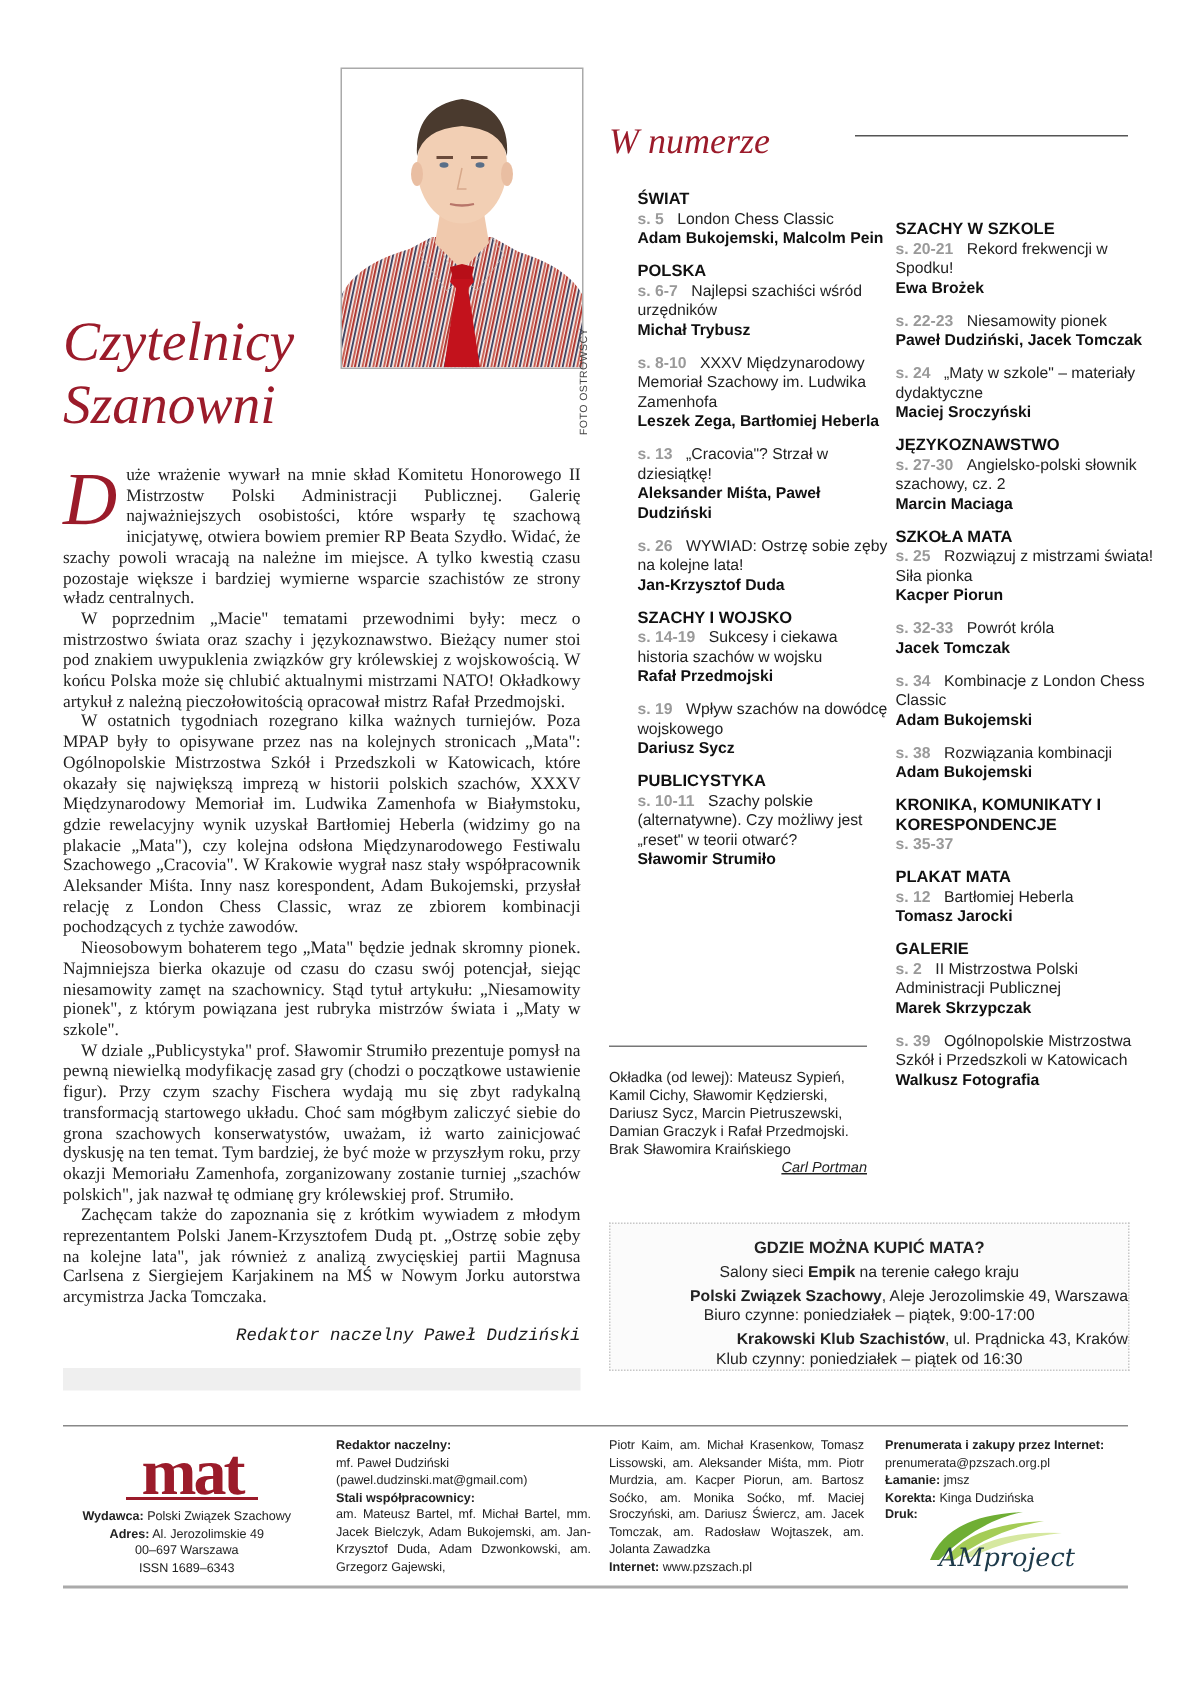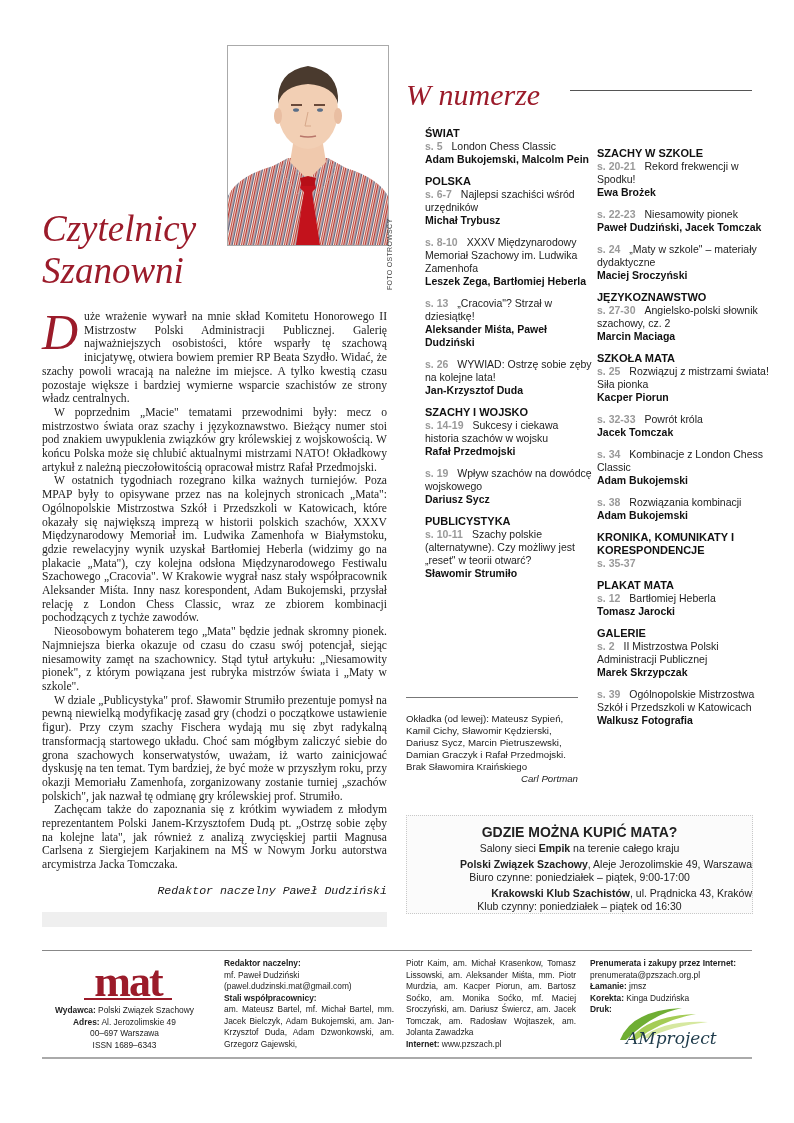--- a/index.html
+++ b/index.html
@@ -15,39 +15,39 @@
 
   
   #article{left:42px;top:310px;width:345px;font-family:"Liberation Serif",serif;font-size:11.6px;line-height:13.7px;text-align:justify;color:#222;}
   #article p{margin:0;text-indent:12px;}
   #article p.first{text-indent:0;}
   .dropcap{float:left;font-family:"Liberation Serif",serif;font-style:italic;color:#9b1b2a;font-size:50px;line-height:40px;margin:2px 6px 0 0;}
   #signature{left:42px;top:884px;width:345px;text-align:right;font-family:Liberation Mono, monospace;font-style:italic;font-size:11.6px;}
   #graybar{left:42px;top:912px;width:345px;height:15px;background:#efefef;}
 
   
-  #toc-title{left:406px;top:78px;font-family:"Liberation Serif",serif;font-style:italic;color:#9b1b2a;font-size:30px;line-height:34px;}
+  #toc-title{left:406px;top:78px;font-family:"Liberation Serif",serif;font-style:italic;color:#9b1b2a;font-size:24px;line-height:34px;}
   #toc-rule{left:570px;top:90px;width:182px;height:1px;background:#555;}
 
   .toc-col{position:absolute;font-family:"Liberation Sans",sans-serif;font-size:10.5px;line-height:13px;color:#222;}
   #toc-left{left:425px;top:127px;width:170px;}
   #toc-right{left:597px;top:127px;width:180px;margin-top:20px;}
   .sec{margin-bottom:9px;}
   .sec-h{font-weight:bold;font-size:11px;text-transform:none;color:#111;}
   .entry{margin-bottom:9px;}
   .pg{color:#999;font-weight:bold;margin-right:9px;}
   .auth{font-weight:bold;color:#111;}
 
   #toc-rule2{left:406px;top:697px;width:172px;height:1px;background:#777;}
   #cover-note{left:406px;top:713px;width:172px;font-family:"Liberation Sans",sans-serif;font-size:9.7px;line-height:12px;color:#222;}
-  #cover-credit{text-align:right;font-style:italic;}
+  #cover-credit{text-align:right;font-style:italic;text-decoration:underline;}
 
   
   #buy-box{left:406px;top:815px;width:345px;height:97px;border:1px dotted #c8c8c8;background:#fbfbfb;text-align:center;font-family:"Liberation Sans",sans-serif;font-size:10.5px;line-height:13px;color:#222;}
-  #buy-title{font-weight:bold;font-size:14px;margin-top:10px;margin-bottom:3px;}
+  #buy-title{font-weight:bold;font-size:11px;margin-top:10px;margin-bottom:3px;}
   .buy-line{margin:0;}
   .gapline{margin-top:3px;text-align:right;}
 
   
   #footer-top-rule{left:42px;top:950px;width:710px;height:1px;background:#888;}
   #footer-bottom-rule{left:42px;top:1057px;width:710px;height:2px;background:#aaa;}
   #logo{left:78px;top:962px;width:100px;height:40px;}
   #publisher{left:42px;top:1005px;width:165px;text-align:center;font-family:"Liberation Sans",sans-serif;font-size:8.4px;line-height:11.5px;color:#222;}
   .foot-col{position:absolute;top:958px;font-family:"Liberation Sans",sans-serif;font-size:8.4px;line-height:11.5px;color:#222;text-align:justify;}
   #foot-c1{left:224px;width:170px;}

